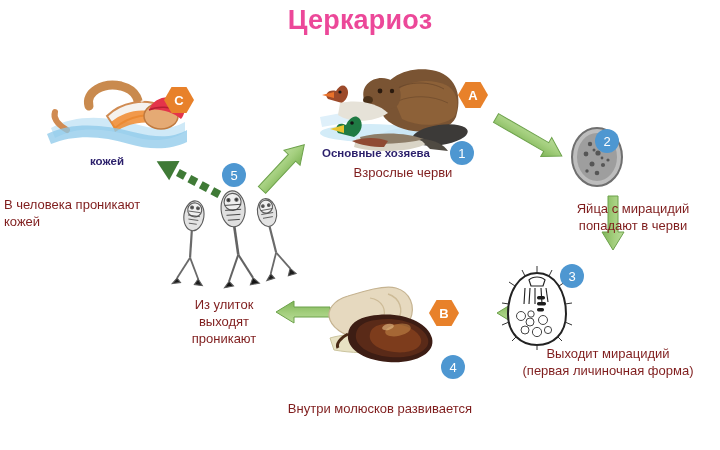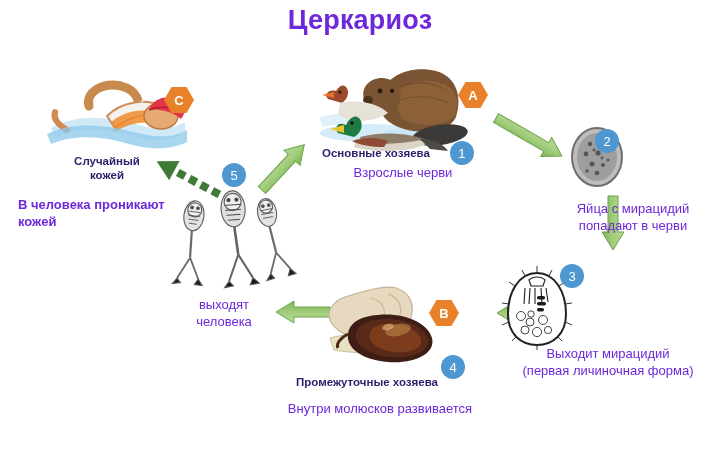--- a/index.html
+++ b/index.html
@@ -11,35 +11,35 @@
     position:relative;
   }
   #diagram{position:absolute;inset:0;width:720px;height:450px;}
   .abs{position:absolute;}
 
   .title{
     left:0;top:5px;width:720px;
     text-align:center;
     font-size:27px;
     font-weight:bold;
-    color:#6d28d9;
+    color:#ec4899;
     letter-spacing:0.2px;
   }
 
   .cap-bold{
     font-size:11.5px;
     font-weight:bold;
     color:#2b1f6b;
     text-align:center;
     line-height:14px;
     white-space:nowrap;
   }
   .cap-blue{
     font-size:13px;
-    color:#6d28d9;
+    color:#7f1d1d;
     text-align:center;
     line-height:17px;
   }
   .cap-blue.left{text-align:left;}
 
   .badge{
     width:24px;height:24px;
     border-radius:50%;
     background:#4e97d1;
     color:#ffffff;
@@ -123,25 +123,24 @@
 
     <path d="M2 62 C26 50 58 52 88 60 C112 66 128 66 142 58 L142 70 C126 78 104 78 84 72 C58 64 30 62 6 72 Z" fill="#8cc8ea" opacity="0.75"></path>
     <path d="M96 30 C106 22 120 20 130 24" fill="none" stroke="#ffffff" stroke-width="2" opacity="0.6"></path>
   </svg>
 
   <div class="abs" style="left:164px;top:87px;">
     <div class="hexbadge">C</div>
   </div>
 
   <div class="abs cap-bold" style="left:42px;top:154px;width:130px;">
-    <div>Случайный</div>
     <div>кожей</div>
   </div>
 
-  <div class="abs cap-blue left" style="left:18px;top:196px;width:170px;font-weight:bold;">
+  <div class="abs cap-blue left" style="left:4px;top:196px;width:170px;">
     <div>В человека проникают</div>
     <div>кожей</div>
   </div>
 
   <svg class="art" style="left:312px;top:55px;width:158px;height:90px;">
 
     <ellipse cx="58" cy="78" rx="50" ry="9" fill="#d3ecf8"></ellipse>
     <ellipse cx="112" cy="80" rx="42" ry="8" fill="#cbe7f6"></ellipse>
     <path d="M8 62 L40 56 L44 66 L10 72 Z" fill="#dff0fa"></path>
 
@@ -278,23 +277,20 @@
     <ellipse cx="70" cy="45" rx="6" ry="3" fill="#e6c08a" opacity="0.6" transform="rotate(-14 70 45)"></ellipse>
     <path d="M30 52 C22 56 18 62 20 66" fill="none" stroke="#4a2a16" stroke-width="3"></path>
   </svg>
 
   <div class="abs" style="left:429px;top:300px;">
     <div class="hexbadge">B</div>
   </div>
 
   <div class="abs badge" style="left:441px;top:355px;">4</div>
 
-  <div class="abs cap-bold" style="left:272px;top:375px;width:190px;">
-    <span>Промежуточные хозяева</span>
-  </div>
 
   <div class="abs cap-blue" style="left:240px;top:400px;width:280px;">
     <div>Внутри молюсков развивается</div>
   </div>
 
   <svg class="art" style="left:176px;top:192px;width:112px;height:98px;">
     <g stroke="#5c5c5c" stroke-width="1.1" fill="#f2f2f2">
 
       <g transform="translate(6,8) rotate(8)">
         <ellipse cx="14" cy="14" rx="10" ry="15" fill="#e3e3e3"></ellipse>
@@ -347,17 +343,18 @@
         <path d="M15 54 L26 72" fill="none" stroke="#6a6a6a" stroke-width="1.8"></path>
         <polygon points="6,74 1,80 9,79" fill="#1d1d1d"></polygon>
         <polygon points="26,72 31,78 23,79" fill="#1d1d1d"></polygon>
       </g>
     </g>
   </svg>
 
   <div class="abs badge" style="left:222px;top:163px;">5</div>
 
   <div class="abs cap-blue" style="left:163px;top:296px;width:122px;">
+    <div>Из улиток</div>
     <div>выходят</div>
-    <div>человека</div>
+    <div>проникают</div>
   </div>
 
 </div>
 
 </body></html>

